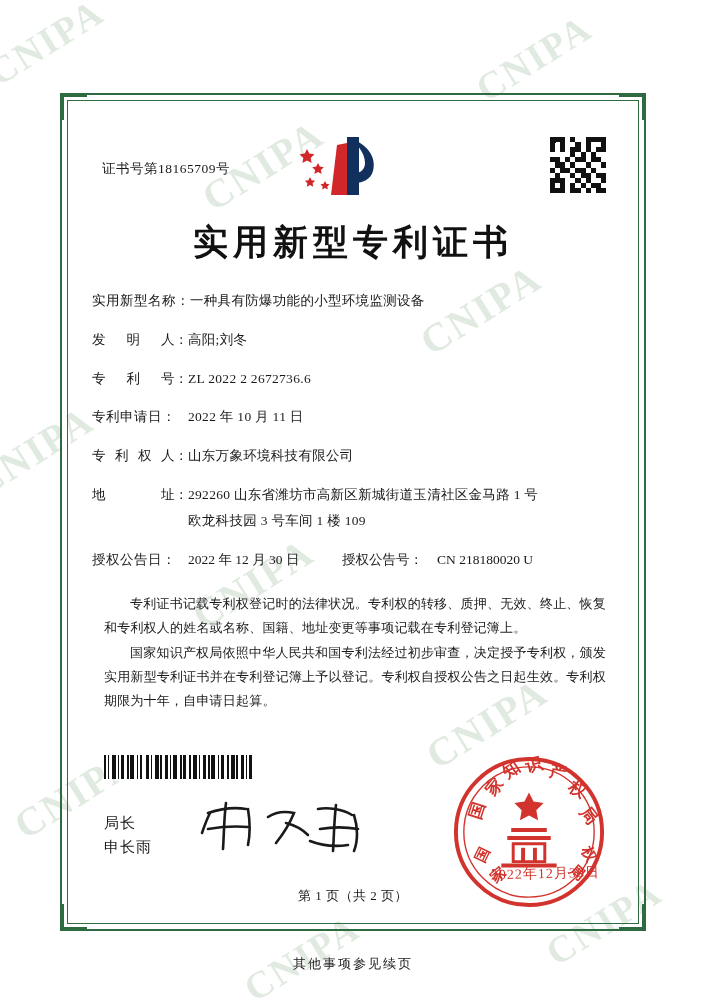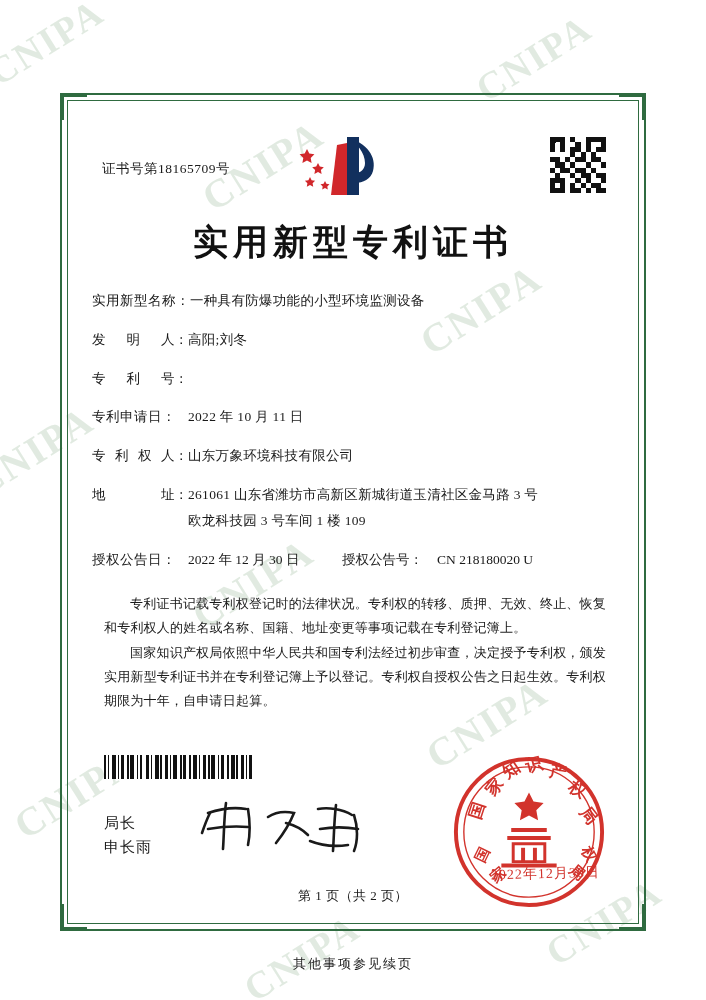--- a/index.html
+++ b/index.html
@@ -415,20 +415,21 @@
       </div>
       <div class="val">高阳;刘冬</div>
     </div>
 
     <div class="row">
       <div class="lbl">
         <span>专</span>
           <span>利</span>
           <span>号：</span>
       </div>
+      <div class="val">ZL 2022 2 2672736.6</div>
     </div>
 
     <div class="row">
       <div class="lbl tight" style="width:auto;flex:0 0 96px;"><span>专利申请日</span>：</div>
       <div class="val">2022 年 10 月 11 日</div>
     </div>
 
     <div class="row">
       <div class="lbl">
         <span>专</span>
@@ -438,21 +439,21 @@
       </div>
       <div class="val">山东万象环境科技有限公司</div>
     </div>
 
     <div class="row">
       <div class="lbl">
         <span>地</span>
           <span>址：</span>
       </div>
       <div class="val">
-        <span>261061 山东省潍坊市高新区新城街道玉清社区金马路 3 号</span>
+        <span>292260 山东省潍坊市高新区新城街道玉清社区金马路 1 号</span>
         <span class="sub">欧龙科技园 3 号车间 1 楼 109</span>
       </div>
     </div>
 
     <div class="row">
       <div class="inline-split">
         <div class="left" style="display:flex;">
           <div class="lbl tight" style="width:auto;flex:0 0 96px;"><span>授权公告日</span>：</div>
           <div>2022 年 12 月 30 日</div>
         </div>

